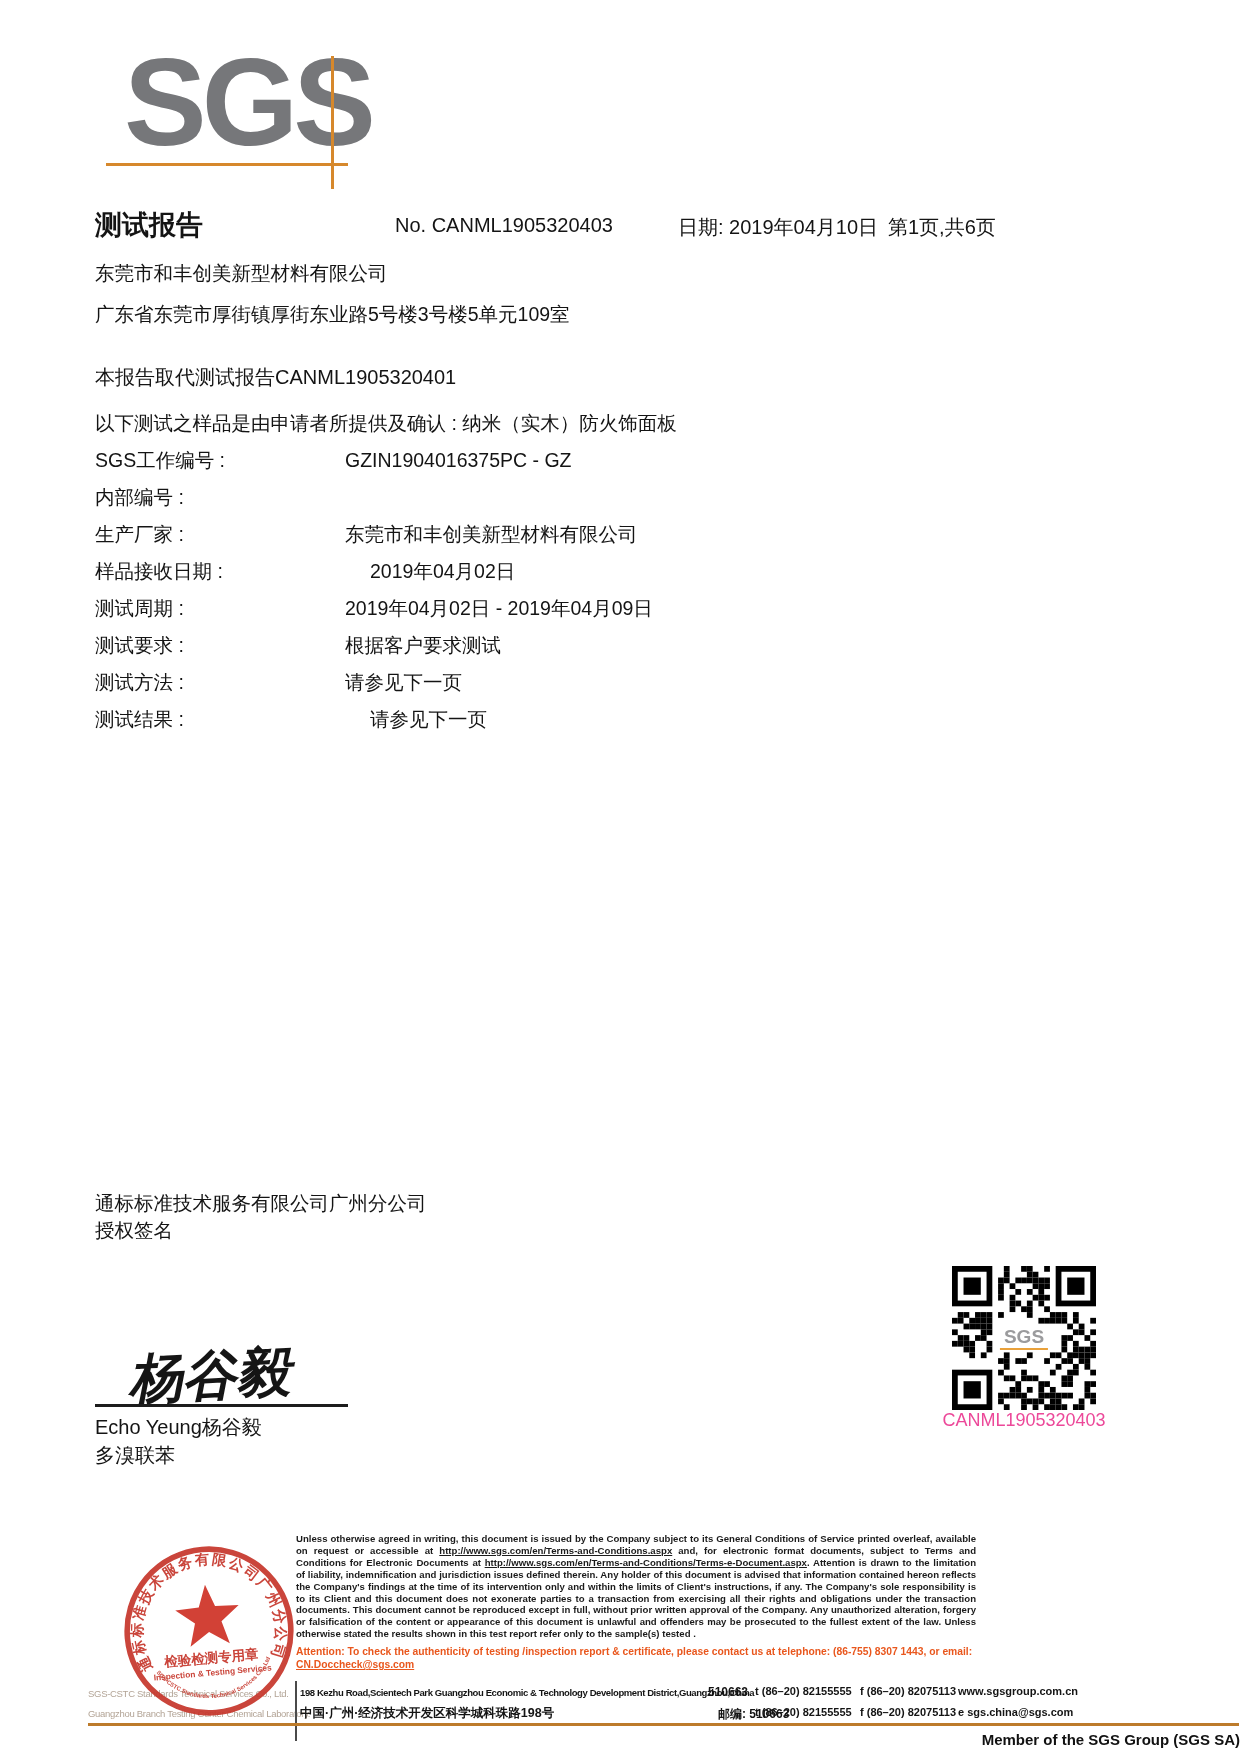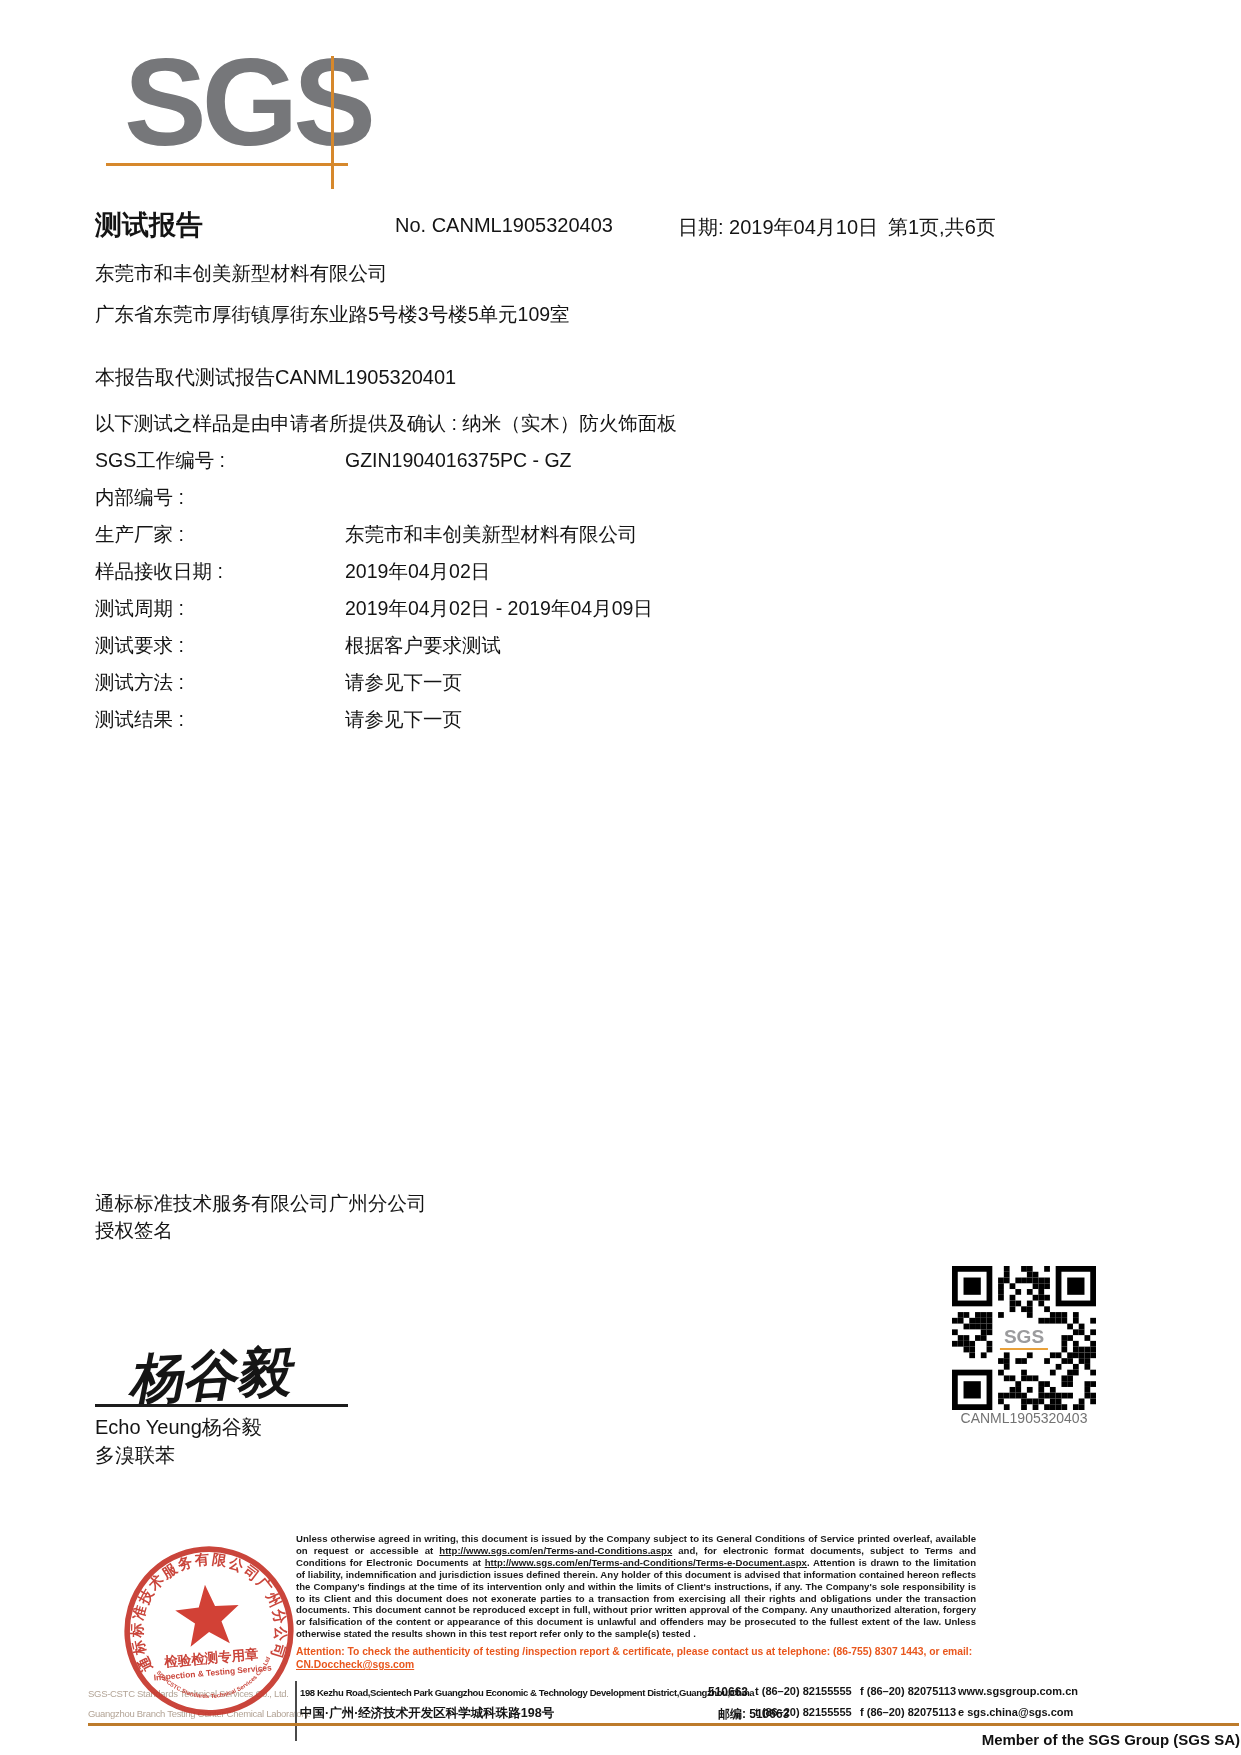--- a/index.html
+++ b/index.html
@@ -15,32 +15,32 @@
   .doc-title{left:95px;top:207px;font-size:27px;font-weight:bold;}
   .hmeta{top:214px;font-size:20px;}
   
   .line-19{font-size:19.5px;line-height:23px;}
   .bold{font-weight:normal;}
   
   .fields{left:95px;top:448px;width:940px;}
   .frow{display:flex;margin-bottom:13px;font-size:19.5px;line-height:24px;}
   .frow .lbl{flex:0 0 250px;}
   .frow .val{flex:1;}
-  .frow.sp{margin-top:7px;}
+  .frow.sp{margin-top:7px;gap:25px;}
   .frow .para{line-height:32px;max-width:672px;}
   
   .sig-script{left:128px;top:1340px;font-size:54px;font-weight:bold;font-style:italic;
               font-family:"Liberation Serif","DejaVu Serif",serif;transform:rotate(-3deg);color:#151515;}
   .sig-line{left:95px;top:1404px;width:253px;height:3px;background:#1c1c1c;}
   
   .qr-wrap{left:952px;top:1266px;width:144px;height:144px;}
   .qr-center{position:absolute;left:50%;top:50%;transform:translate(-50%,-50%);
              background:#fff;padding:0 4px;font-size:19px;font-weight:bold;color:#9b9b9d;
              border-bottom:2px solid #e9a13b;line-height:22px;}
-  .qr-label{left:928px;top:1410px;width:192px;text-align:center;font-size:14px;color:#737373;}
+  .qr-label{left:928px;top:1410px;width:192px;text-align:center;font-size:18px;color:#ec4899;}
   
   .foot-left{color:#b3a496;font-size:9.5px;letter-spacing:-0.3px;white-space:nowrap;}
   .legal{left:296px;top:1533px;width:680px;font-size:9.6px;line-height:11.9px;
          font-weight:bold;text-align:justify;color:#1b1b1b;}
   .legal .u,.attention .u{text-decoration:underline;}
   .attention{left:296px;top:1645px;width:680px;font-size:10.3px;line-height:13px;
              font-weight:bold;color:#e9571d;}
   .vdiv{left:295px;top:1681px;width:2px;height:60px;background:#4a4a4a;}
   .addr-en,.addr-cn{left:300px;width:941px;height:20px;white-space:nowrap;}
   .addr-en{top:1684px;}

